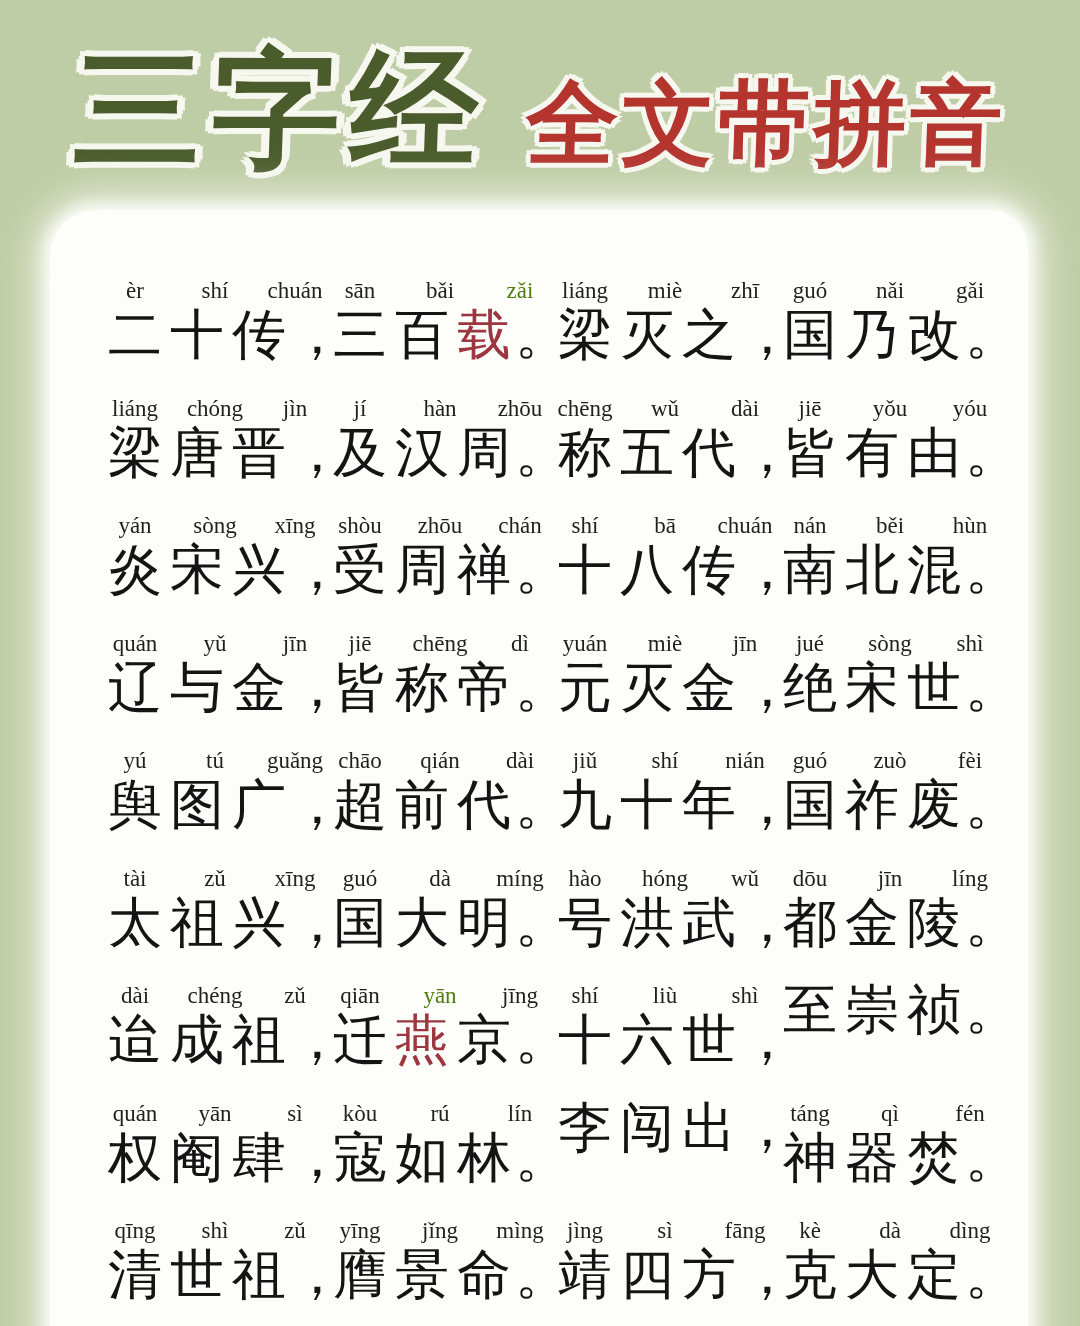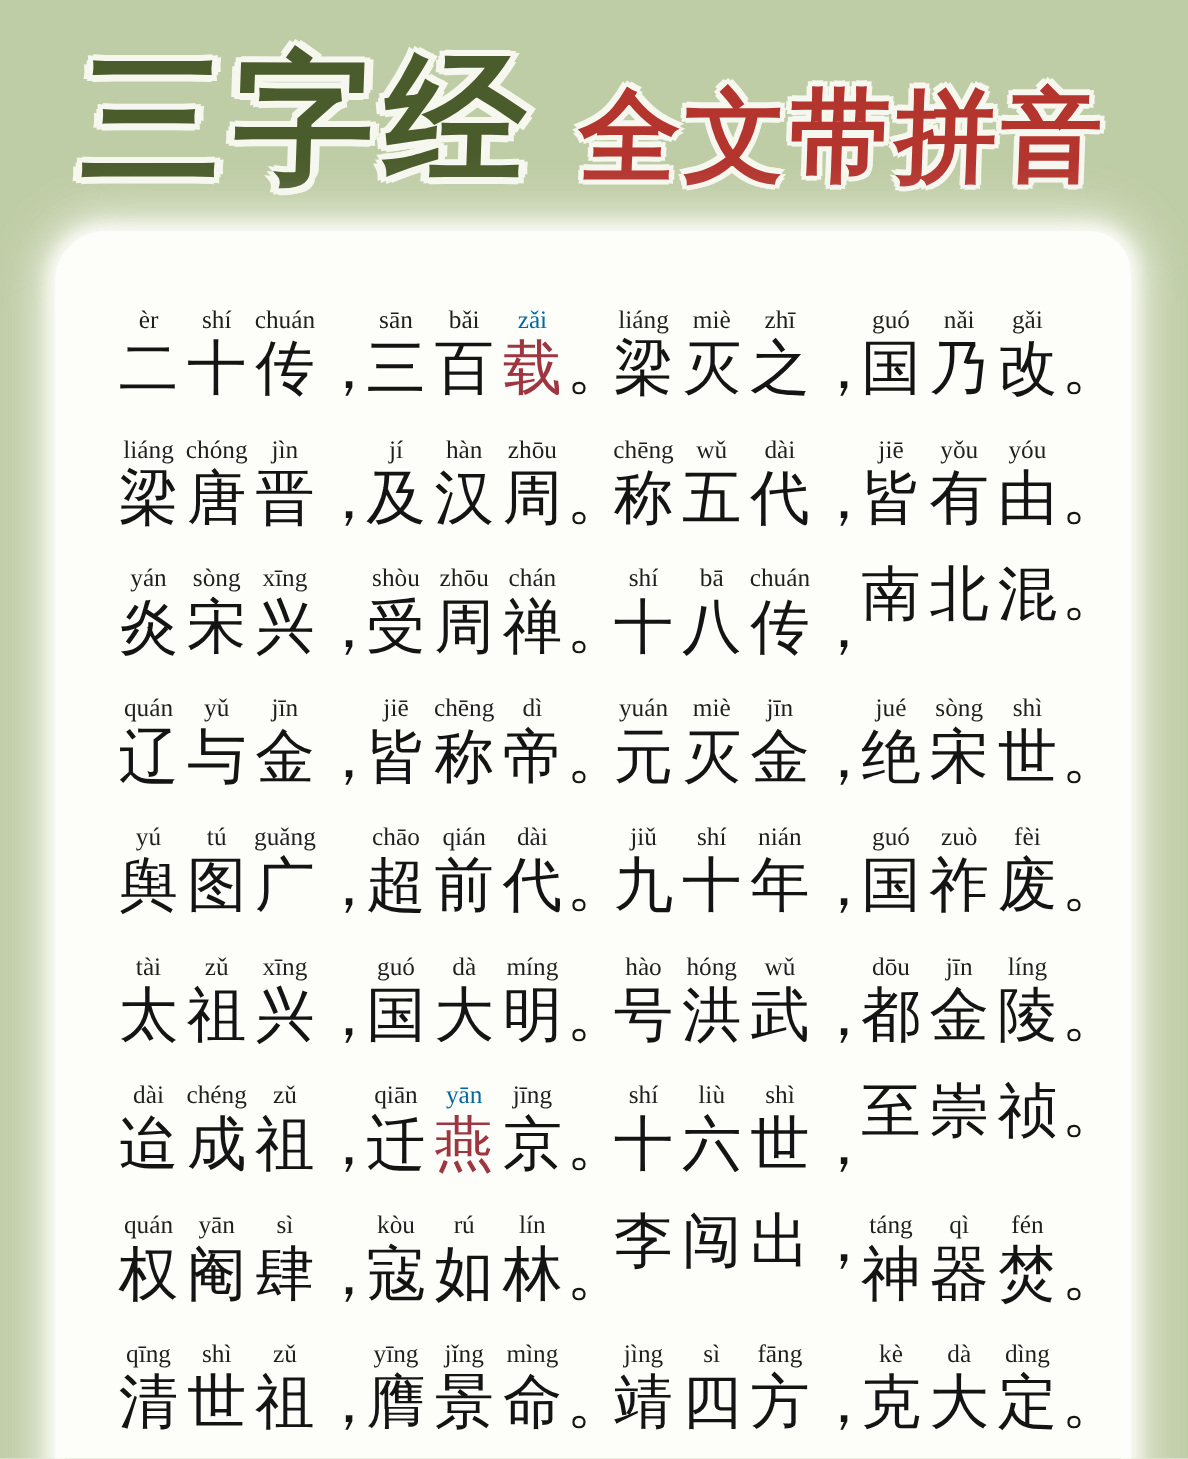--- a/index.html
+++ b/index.html
@@ -66,20 +66,21 @@
     align-items:flex-start;
   }
   .group{
     width:225px;
     flex:0 0 225px;
   }
   .py-row{
     display:flex;
     height:30px;
     align-items:flex-end;
+    gap:18px;
   }
   .py-cell{
     width:62px;
     text-align:center;
     font-family:"Liberation Serif", serif;
     font-size:23px;
     color:#1f1f1f;
     white-space:nowrap;
   }
   .hz-row{
@@ -96,21 +97,21 @@
     color:#141414;
   }
   .punct-cell{
     width:36px;
     text-align:left;
     font-family:"DejaVu Serif", serif;
     font-size:54px;
     line-height:60px;
     color:#141414;
   }
-  .red-py{color:#0369a1;}
+  .red-py{color:#4d7c0f;}
   .red-hz{color:#9d3640;}
 </style>
 </head>
 <body style="background: rgb(191, 205, 166);">
 
 <div class="header">
   <div class="title" style="color: rgb(75, 92, 44);">三字经</div>
   <div class="subtitle" style="color: rgb(180, 52, 46);">全文带拼音</div>
 </div>
 
@@ -257,20 +258,25 @@
           <span class="py-cell">chuán</span>
         </div>
         <div class="hz-row">
           <span class="hz-cell">十</span>
           <span class="hz-cell">八</span>
           <span class="hz-cell">传</span>
           <span class="punct-cell">，</span>
         </div>
       </div>
       <div class="group">
+        <div class="py-row">
+          <span class="py-cell">nán</span>
+          <span class="py-cell">běi</span>
+          <span class="py-cell">hùn</span>
+        </div>
         <div class="hz-row">
           <span class="hz-cell">南</span>
           <span class="hz-cell">北</span>
           <span class="hz-cell">混</span>
           <span class="punct-cell">。</span>
         </div>
       </div>
     </div>
     <div class="row">
       <div class="group">

